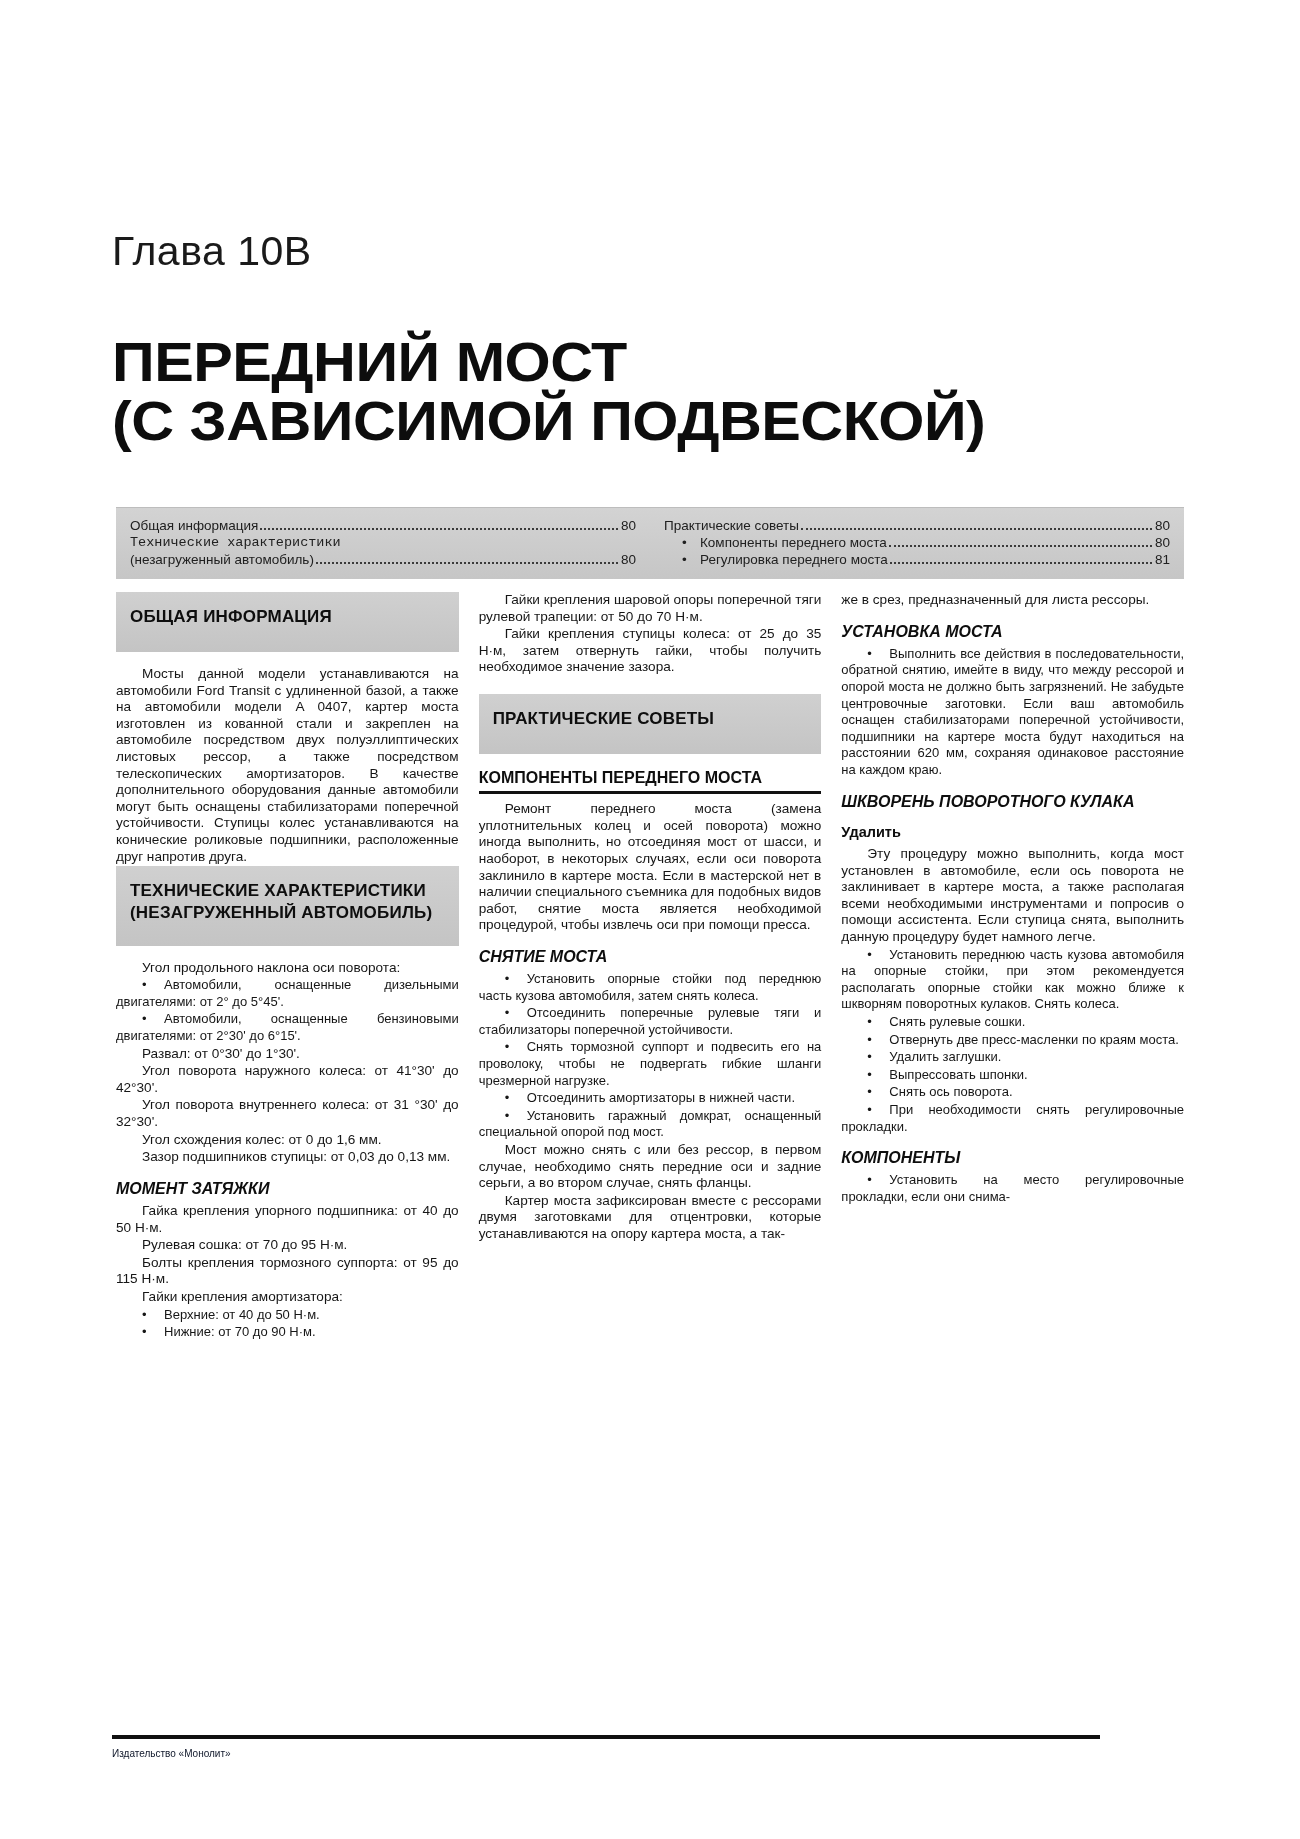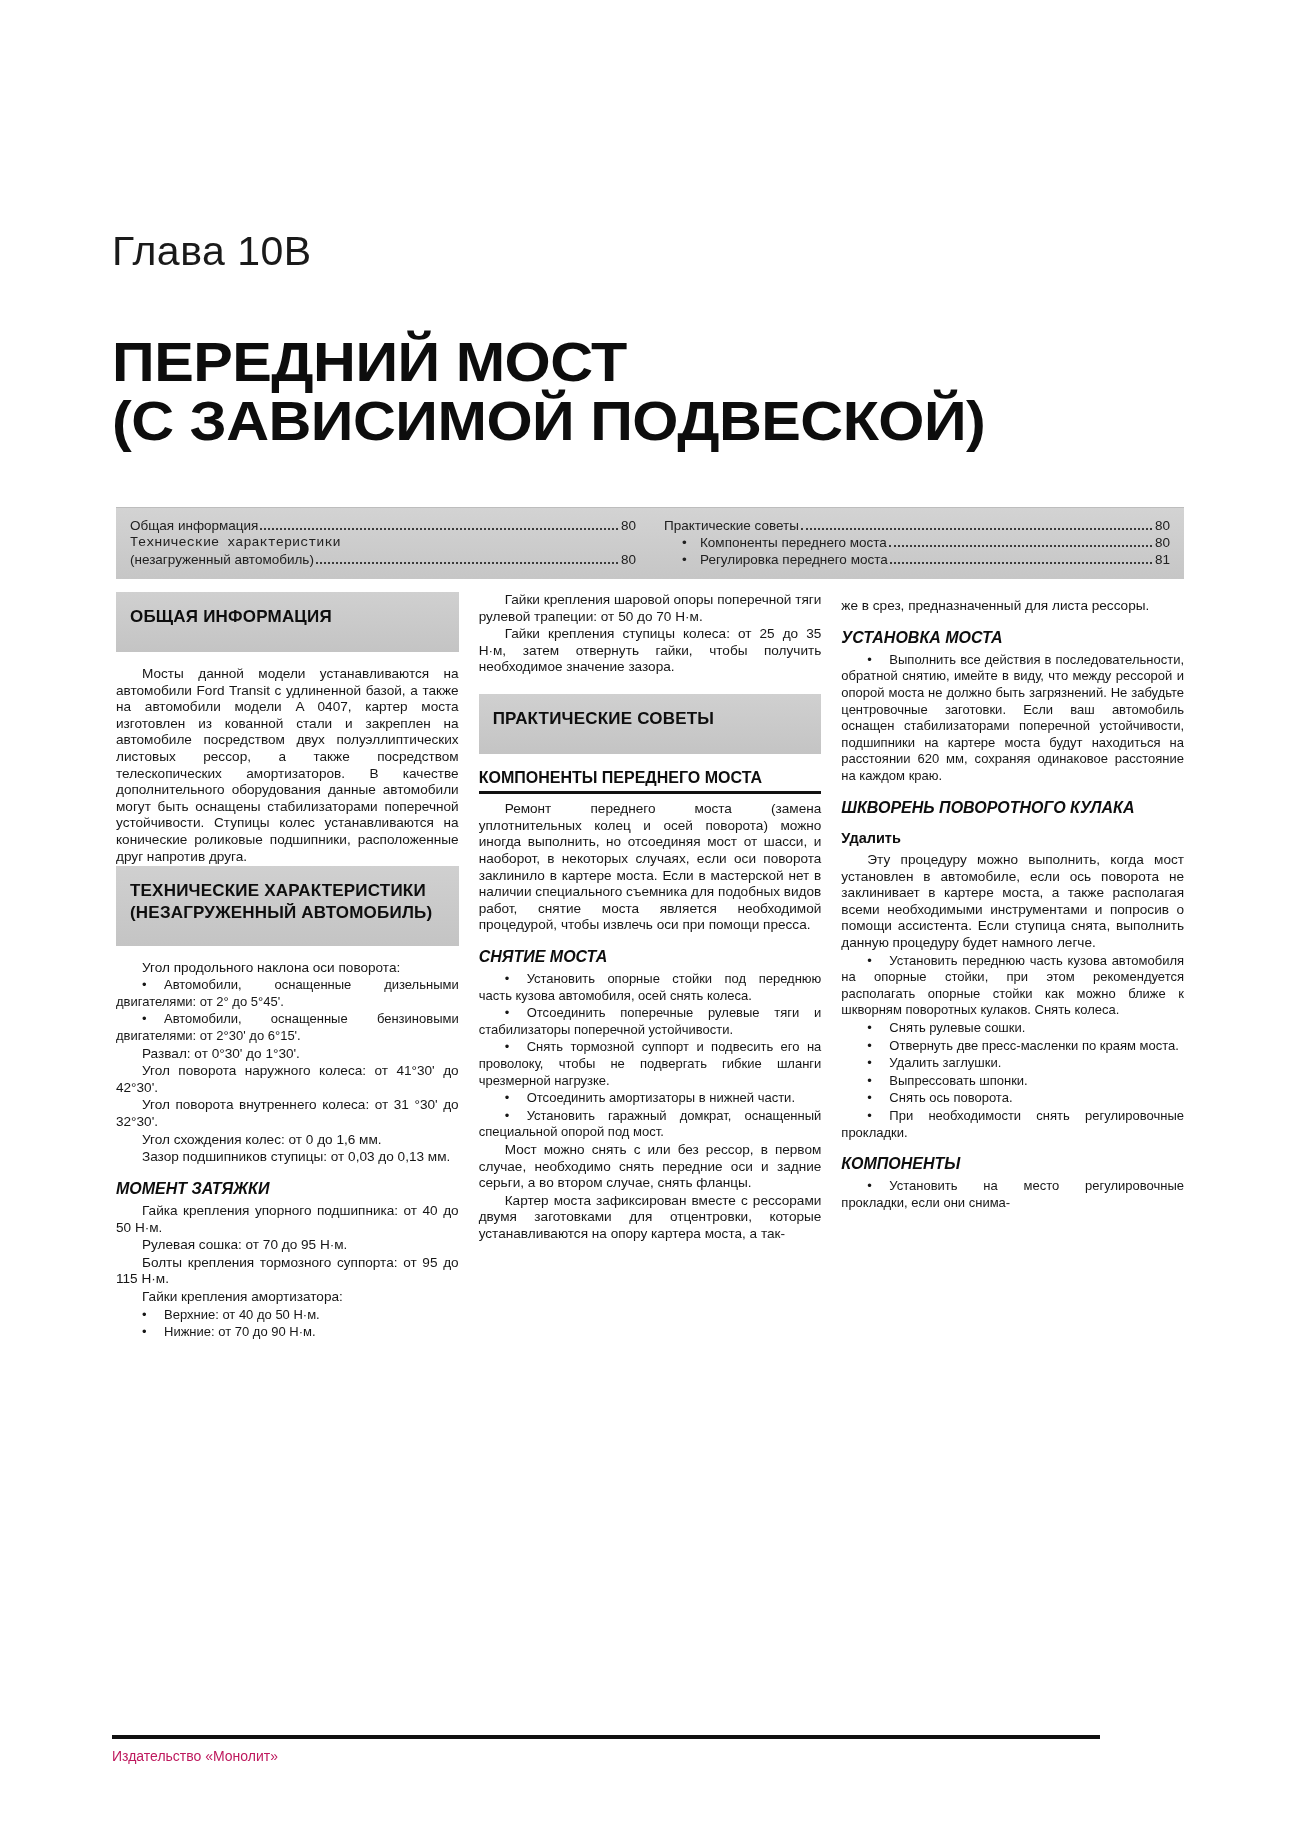--- a/index.html
+++ b/index.html
@@ -150,21 +150,21 @@
 
   p.para {
     font-size: 13.6px;
     line-height: 16.6px;
     margin: 0 0 1px 0;
     text-align: justify;
     text-indent: 26px;
     color: #161616;
     hyphens: manual;
   }
-  p.para.noind { text-indent: 0; margin-top: 6px; }
+  p.para.noind { text-indent: 0; }
 
   ul.blist {
     list-style: none;
     margin: 0;
     padding: 0;
   }
   ul.blist li {
     font-size: 13px;
     line-height: 16.6px;
     text-align: justify;
@@ -187,22 +187,22 @@
     left: 112px;
     top: 1735px;
     width: 988px;
     height: 4px;
     background: #101010;
   }
   .foot-text {
     position: absolute;
     left: 112px;
     top: 1748px;
-    font-size: 14px;
-    color: #be185d;
+    font-size: 10px;
+    color: #0f172a;
   }
 </style>
 </head>
 <body>
 
 <div class="page">
 
   <div class="chapter-label">Глава 10B</div>
   <div class="chapter-title">
     <span class="l1">ПЕРЕДНИЙ МОСТ</span>
@@ -299,21 +299,21 @@
 
       <div class="sec-banner" style="margin-top:18px">ПРАКТИЧЕСКИЕ СОВЕТЫ</div>
 
       <div class="sub-head upright rule">КОМПОНЕНТЫ ПЕРЕДНЕГО МОСТА</div>
 
       <p class="para">Ремонт переднего моста (замена уплотнительных колец и осей поворота) можно иногда выполнить, но отсоединяя мост от шасси, и наоборот, в некоторых случаях, если оси поворота заклинило в картере моста. Если в мастерской нет в наличии специального съемника для подобных видов работ, снятие моста является необходимой процедурой, чтобы извлечь оси при помощи пресса.</p>
 
       <div class="sub-head">СНЯТИЕ МОСТА</div>
 
       <ul class="blist">
-        <li><span class="bl">•</span><span>Установить опорные стойки под переднюю часть кузова автомобиля, осей снять колеса.</span></li>
+        <li><span class="bl">•</span><span>Установить опорные стойки под переднюю часть кузова автомобиля, затем снять колеса.</span></li>
         <li><span class="bl">•</span><span>Отсоединить поперечные рулевые тяги и стабилизаторы поперечной устойчивости.</span></li>
         <li><span class="bl">•</span><span>Снять тормозной суппорт и подвесить его на проволоку, чтобы не подвергать гибкие шланги чрезмерной нагрузке.</span></li>
         <li><span class="bl">•</span><span>Отсоединить амортизаторы в нижней части.</span></li>
         <li><span class="bl">•</span><span>Установить гаражный домкрат, оснащенный специальной опорой под мост.</span></li>
       </ul>
 
       <p class="para">Мост можно снять с или без рессор, в первом случае, необходимо снять передние оси и задние серьги, а во втором случае, снять фланцы.</p>
       <p class="para">Картер моста зафиксирован вместе с рессорами двумя заготовками для отцентровки, которые устанавливаются на опору картера моста, а так-</p>
 
     </div>

